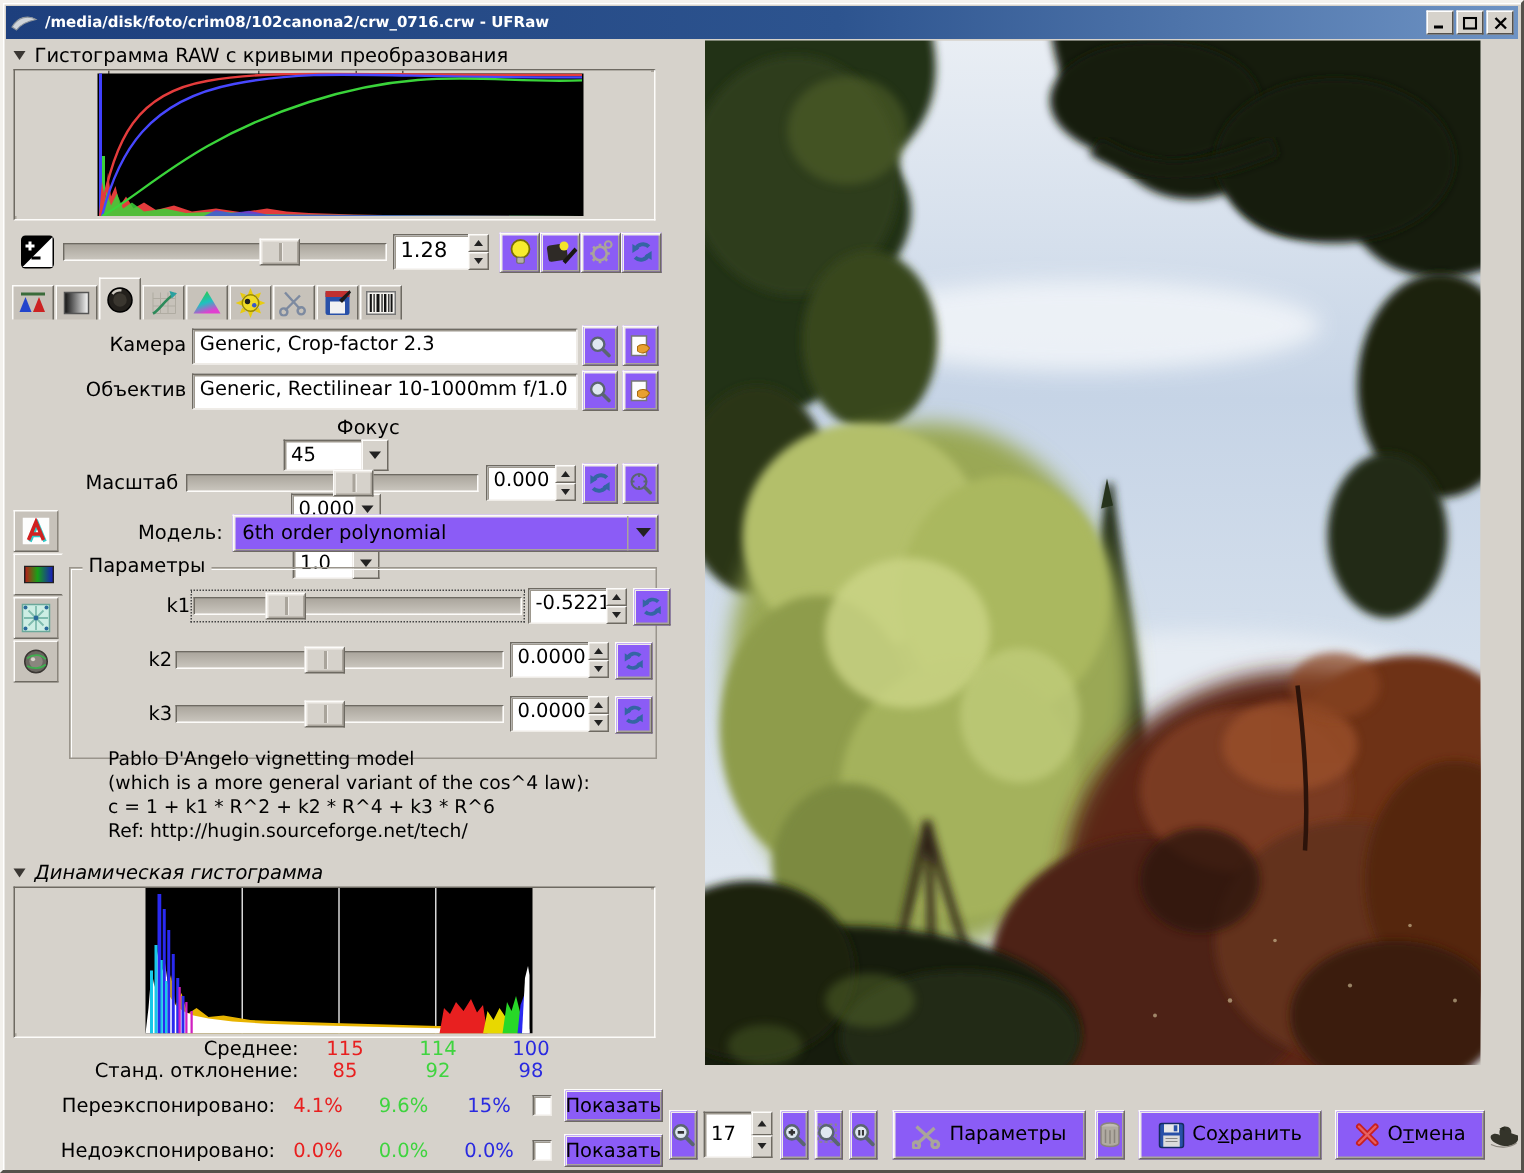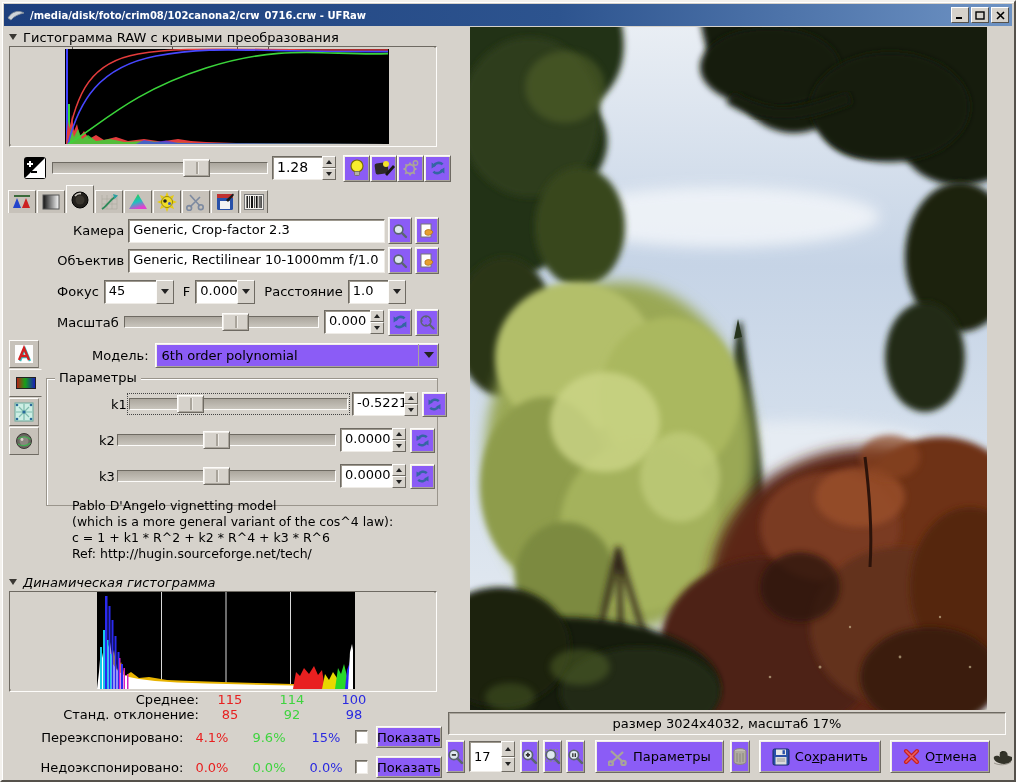--- a/index.html
+++ b/index.html
@@ -147,21 +147,21 @@
           <path d="M0 95 L2 72 L4 84 L6 66 L8 82 L11 75 L14 88 L18 82 L23 90 L30 86 L38 91 L50 88 L62 92 L78 90 L95 92.5 L112 90 L125 92 L140 93 L170 94 L200 94.5 L322 95 Z" fill="#e43c3c"></path>
           <path d="M2 95 L5 78 L8 88 L12 80 L16 90 L22 86 L30 92 L44 90 L58 93 L80 92 L102 93.5 L130 94 L322 95 Z" fill="#3ad43a" fill-opacity="0.85"></path>
           <path d="M70 95 L78 91 L88 93 L100 91.5 L112 94 L322 95 Z" fill="#4040ff" fill-opacity="0.7"></path>
           <path d="M1 95 C 10 42, 26 13, 72 5 S 160 1.5, 322 1" fill="none" stroke="#e43c3c" stroke-width="1.6"></path>
           <path d="M2 95 C 13 52, 33 18, 90 7 S 180 3, 322 2.6" fill="none" stroke="#4747ff" stroke-width="1.6"></path>
           <path d="M2 95 C 30 80, 62 44, 140 19 S 262 7, 322 4.6" fill="none" stroke="#3ad43a" stroke-width="1.6"></path>
         </g>
       </svg>
     </div>
 
-    <div class="row" style="left:17px;top:127px;height:30px;width:430px;">
+    <div class="row" style="left:7px;top:127px;height:30px;width:430px;">
       <div class="icobtn btn" style="width:28px;height:28px;">
         <svg width="24" height="24" viewBox="0 0 24 24">
           <rect x="1" y="1" width="22" height="22" rx="3" fill="#000"></rect>
           <polygon points="22,2 22,22 2,22" fill="#fff"></polygon>
           <path d="M7 5 v6 M4 8 h6" stroke="#fff" stroke-width="2"></path>
           <path d="M8 16 h6" stroke="#000" stroke-width="2"></path>
         </svg>
       </div>
       <div class="slider" style="width:216px;margin-left:3px;">
         <div class="trough"></div>
@@ -330,21 +330,21 @@
             </svg>
       </div>
       <div class="icobtn btn out" style="margin-left:3px;">
         <svg width="16" height="16" viewBox="0 0 16 16">
           <rect x="2" y="1" width="10" height="13" fill="#fdfdfd" stroke="#777"></rect>
           <path d="M6 8 C8 6 12 6 14 9 C12 13 8 13 6 11 Z" fill="#e8a030" stroke="#a86a10" stroke-width="0.7"></path>
         </svg>
       </div>
     </div>
 
-    <div class="row" style="left:5px;top:252px;height:27px;width:430px;">
+    <div class="row" style="left:5px;top:252px;height:27px;width:430px;flex-direction:column;">
       <span class="lbl" style="margin-right:5px;">Фокус</span>
       <div class="combo">
         <div class="entry" style="width:52px;">45</div>
         <div class="combo-btn">
               <span class="tri-dn" style="border-left-width:4px;border-right-width:4px;border-top-width:5px;"></span>
             </div>
       </div>
       <span class="lbl" style="margin:0 5px 0 9px;">F</span>
       <div class="combo">
         <div class="entry" style="width:42px;">0.0000</div>
@@ -696,23 +696,20 @@
       <g fill="#d8c9a0" opacity="0.6">
         <circle cx="350" cy="640" r="1.5"></circle>
             <circle cx="380" cy="600" r="1.2"></circle>
             <circle cx="430" cy="630" r="1.4"></circle>
         <circle cx="470" cy="590" r="1.2"></circle>
             <circle cx="300" cy="650" r="1.3"></circle>
             <circle cx="500" cy="640" r="1.3"></circle>
       </g>
     </svg>
 
-    <div class="statusbar in">
-      <span>размер 3024x4032, масштаб 17%</span>
-    </div>
 
     <div class="toolbar">
       <div class="btn out tbtn" style="width:28px;">
         <svg width="17" height="17" viewBox="0 0 16 16">
           <use href="#ic-magnify"></use>
               <line x1="4.5" y1="6.5" x2="8.5" y2="6.5" stroke="#333" stroke-width="1.6"></line>
         </svg>
       </div>
       <div class="spin" style="margin-left:4px;height:31px;">
         <div class="entry" style="width:32px;display:flex;align-items:center;">17</div>

